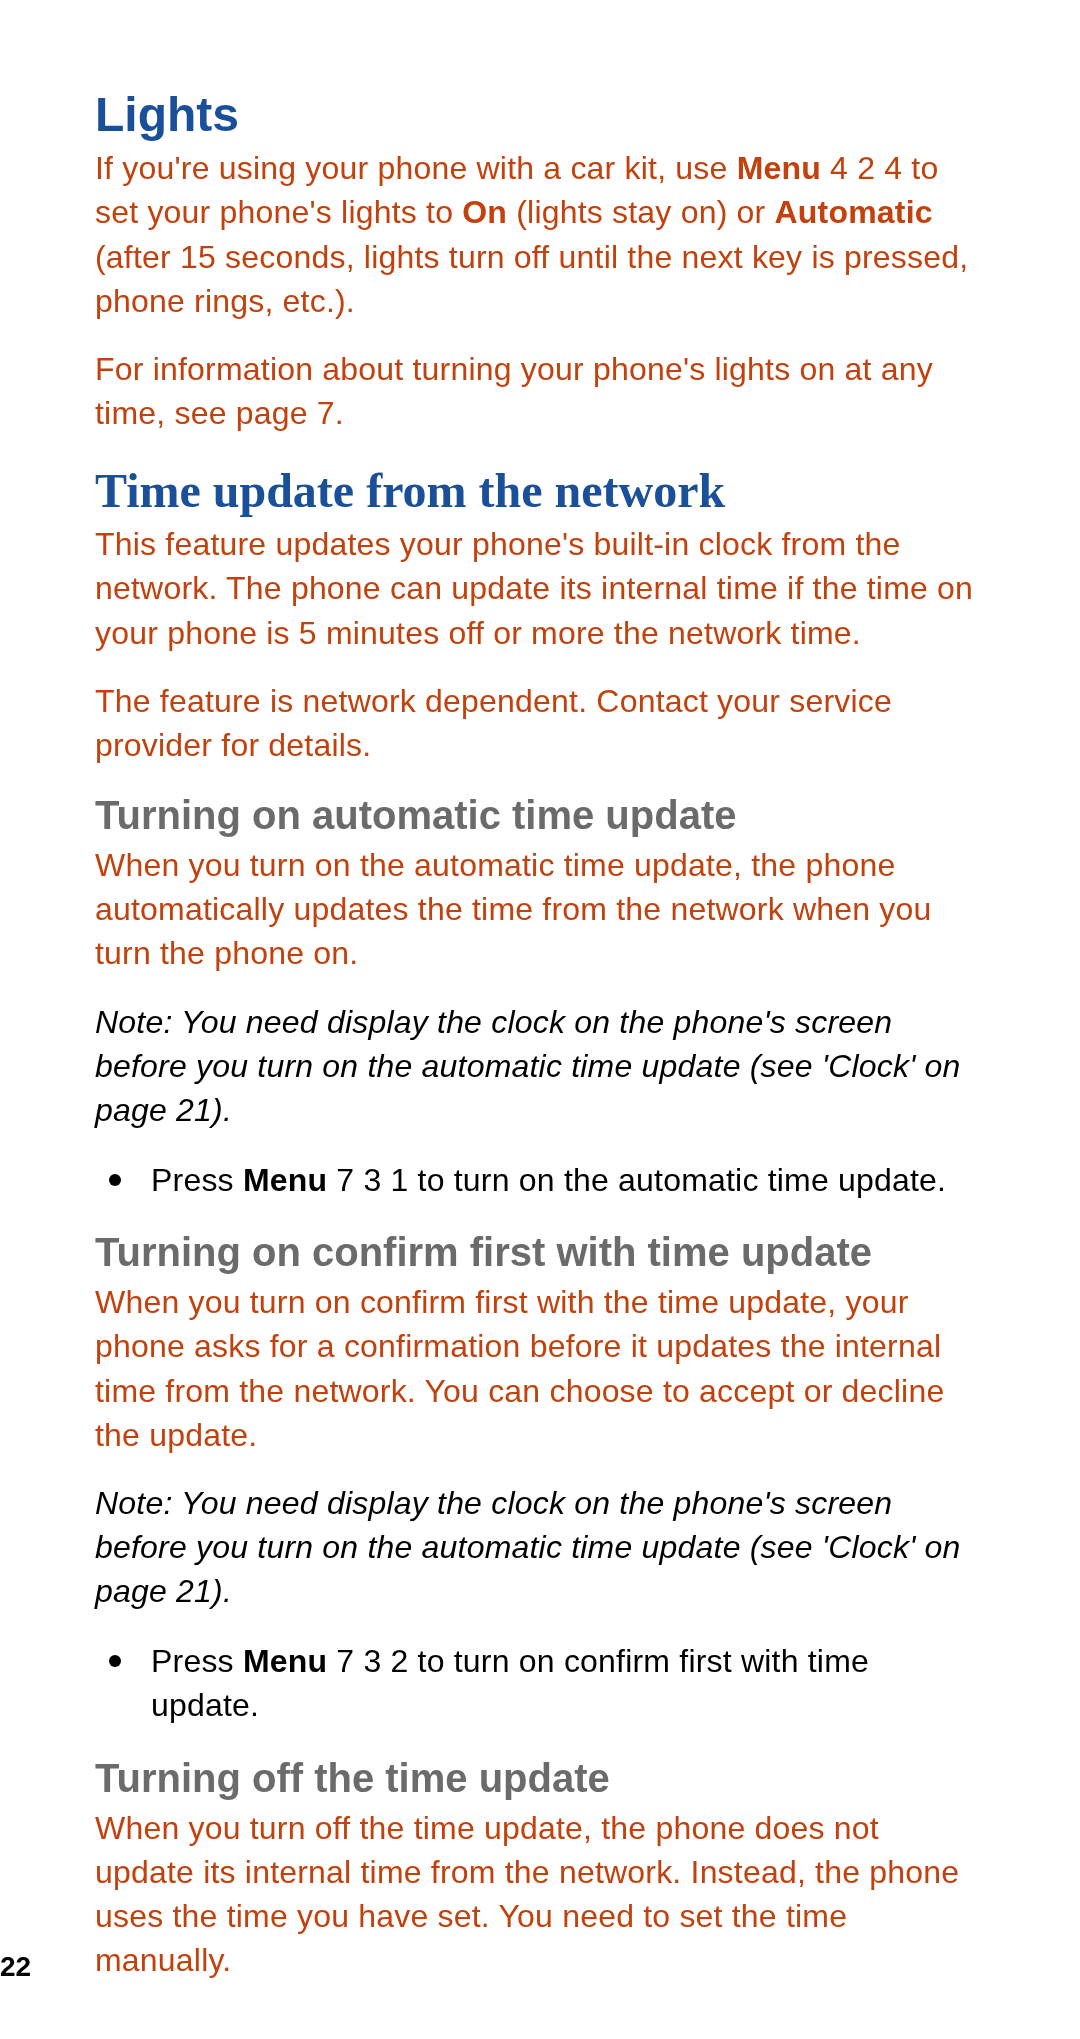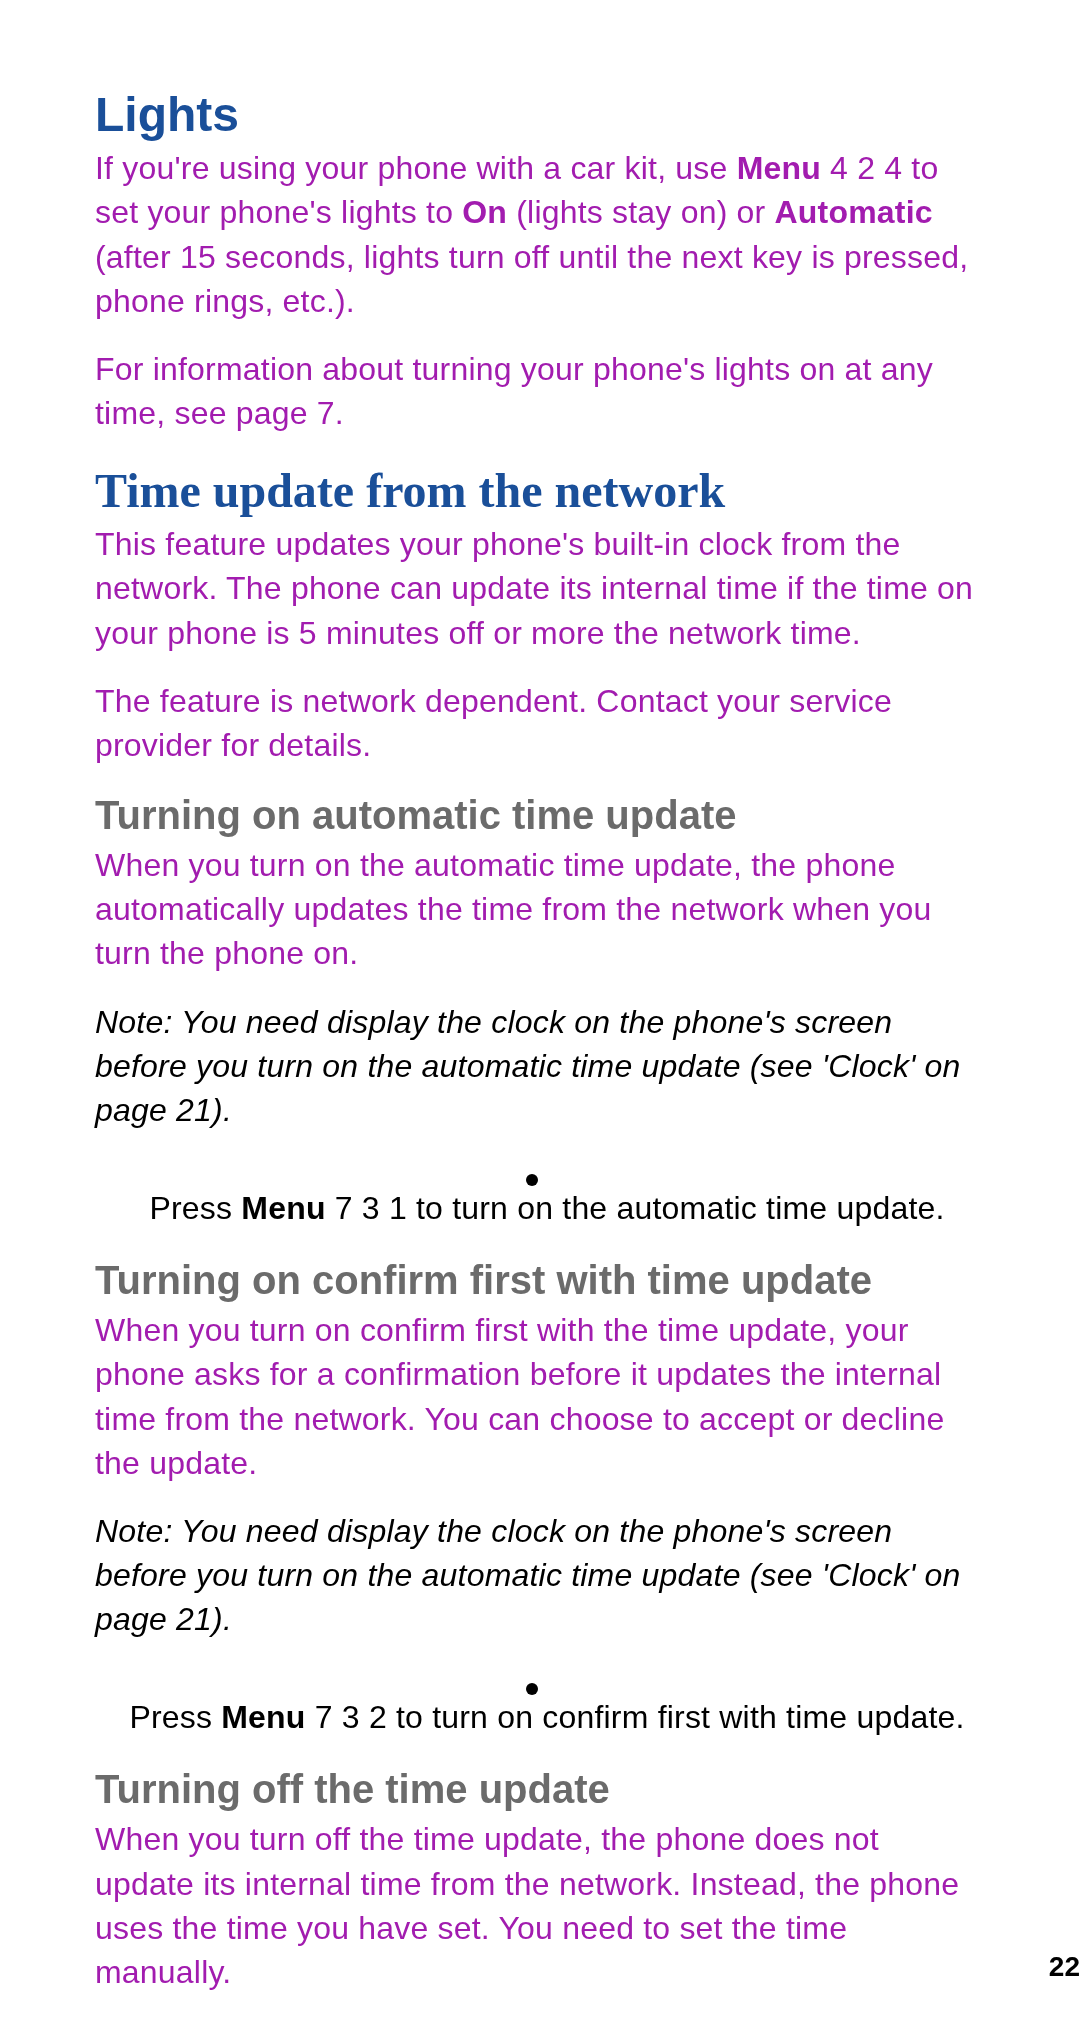--- a/index.html
+++ b/index.html
@@ -26,41 +26,40 @@
   }
   .h2 {
     color: #6b6b6b;
     font-size: 40px;
     font-weight: 700;
     margin: 0 0 4px 0;
     letter-spacing: 0px;
     line-height: 1.2;
   }
   .p {
-    color: #a21caf;
+    color: #c2410c;
     font-size: 32px;
     font-weight: 400;
     line-height: 1.38;
     margin: 0 0 24px 0;
     letter-spacing: 0.2px;
   }
   .note {
     font-style: italic;
     color: #000000;
     font-size: 32px;
     line-height: 1.38;
     margin: 12px 0 26px 0;
     letter-spacing: 0.2px;
     font-weight: 400;
   }
   .bullet-row {
     display: flex;
-    align-items: center;
+    align-items: flex-start;
     margin: 0 0 26px 14px;
-    flex-direction: column;
   }
   .bullet-dot {
     width: 12px;
     height: 12px;
     background: #000000;
     border-radius: 50%;
     flex: 0 0 12px;
     margin-top: 16px;
     margin-right: 30px;
   }
@@ -72,21 +71,21 @@
     font-weight: 400;
   }
   .b { font-weight: 700; }
   .sec-gap-lg { margin-top: 28px; font-family: Liberation Serif, serif; }
   .sec-gap-md { }
   .page-num {
     position: absolute;
     bottom: 56px;
     left: 0;
     width: 1080px;
-    text-align: right;
+    text-align: left;
     font-size: 28px;
     font-weight: 700;
     color: #000000;
   }
 </style>
 </head>
 <body>
 
 <div class="page">
 

